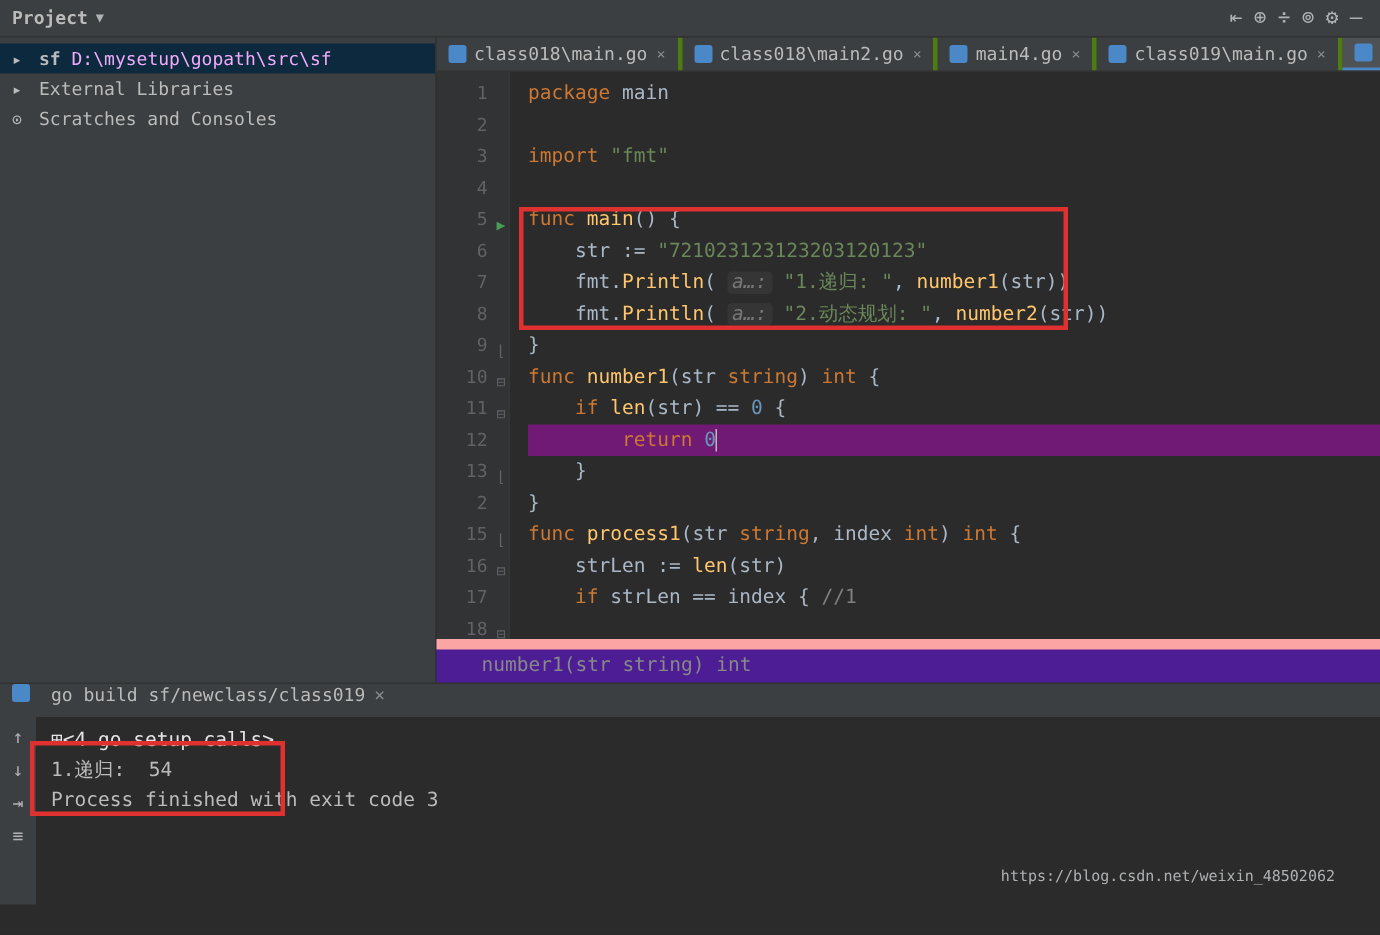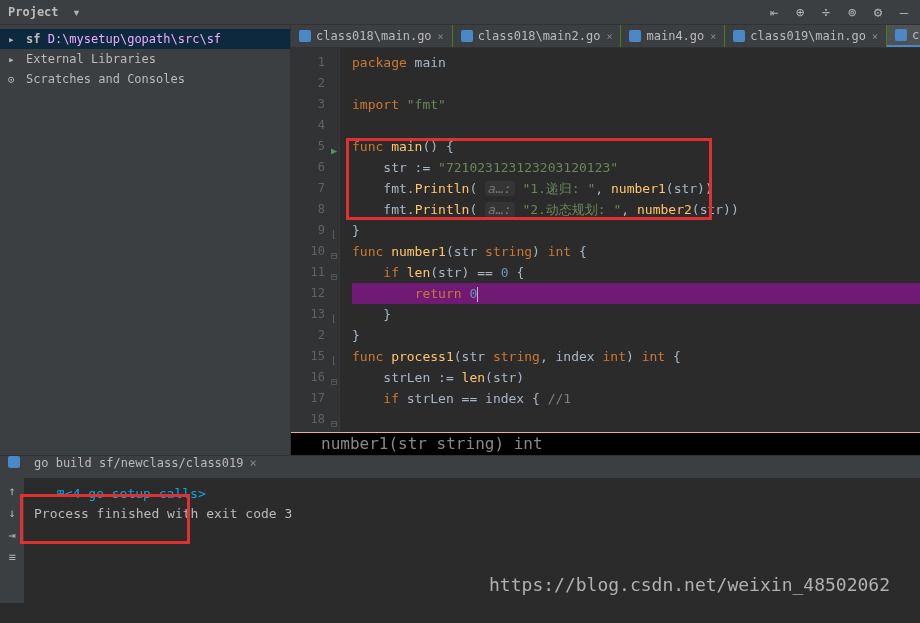--- a/index.html
+++ b/index.html
@@ -1,55 +1,55 @@
 <!DOCTYPE html>
 <html><head>
 <meta charset="utf-8">
 <style>
 html,body{margin:0;padding:0;width:920px;height:623px;overflow:hidden;font-family:Consolas,'Microsoft YaHei',monospace;font-size:12px;background:#2b2b2b;color:#a9b7c6}
-.toolbar{display:flex;align-items:center;height:24px;background:#3c3f41;border-bottom:1px solid #323232;padding:0 8px;gap:10px}
+.toolbar{display:flex;align-items:center;height:24px;background:#3c3f41;border-bottom:1px solid #323232;padding:0 8px;}
 .toolbar .proj{color:#bbb;font-weight:bold}
 .toolbar .spacer{flex:1}
 .tb-ico{width:16px;height:16px;display:inline-flex;align-items:center;justify-content:center;color:#afb1b3;font-size:14px;cursor:pointer}
 .main-row{display:flex;height:430px}
 .sidebar{width:290px;background:#3c3f41;border-right:1px solid #323232;padding-top:4px}
 .tree-item{display:flex;align-items:center;height:20px;padding-left:8px;color:#bbb;cursor:pointer}
 .tree-item.sel{background:#0d293e}
 .tree-ico{width:14px;margin-right:4px;font-size:11px}
 .editor-area{flex:1;display:flex;flex-direction:column;background:#2b2b2b;min-width:0}
 .tabs{display:flex;height:22px;background:#3c3f41;border-bottom:1px solid #323232;overflow:hidden}
-.tab{display:flex;align-items:center;padding:0 8px;border-right:1px solid #4d7c0f;color:#bbb;cursor:pointer;white-space:nowrap}
+.tab{display:flex;align-items:center;padding:0 8px;border-right:3px solid #4d7c0f;color:#bbb;cursor:pointer;white-space:nowrap}
 .tab.active{background:#4e5254;border-bottom:2px solid #4a88c7}
 .tab .fic{width:12px;height:12px;background:#4a88c7;border-radius:2px;margin-right:5px}
 .tab .x{margin-left:6px;color:#888;font-size:10px}
 .code-wrap{flex:1;display:flex;overflow:hidden;position:relative}
 .gutter{width:48px;background:#313335;border-right:1px solid #373737;padding-top:4px;text-align:right;color:#606366;user-select:none}
 .gutter div{height:21px;line-height:21px;padding-right:14px;position:relative}
 .gutter .caret{position:absolute;right:2px;top:4px;color:#606366;font-size:10px}
 .gutter .run{position:absolute;right:2px;top:4px;color:#499c54;font-size:10px}
 .code{flex:1;padding:4px 0 0 12px;position:relative;font-size:13px;line-height:21px}
 .code div.line{height:21px;white-space:pre}
 .kw{color:#cc7832}
 .str{color:#6a8759}
 .fn{color:#ffc66d}
 .num{color:#6897bb}
 .typ{color:#cc7832}
 .cmt{color:#808080}
 .hint{color:#787878;background:#353535;border-radius:3px;padding:0 3px;font-style:italic}
 .redbox{position:absolute;border:3px solid #e03131;pointer-events:none}
-.crumb{height:22px;background:#000000;border-top:1px solid #fca5a5;padding-left:30px;color:#888;line-height:22px;font-size:16px}
+.crumb{height:22px;background:#4c1d95;border-top:7px solid #fca5a5;padding-left:30px;color:#888;line-height:22px;font-size:13px}
 .bottom-tabs{height:22px;background:#3c3f41;border-top:1px solid #323232;display:flex;align-items:flex-start;padding:0 8px}
 .btab{color:#bbb;padding:0 8px;cursor:pointer}
 .btab .x{margin-left:6px;color:#888}
 .console{height:125px;background:#2b2b2b;display:flex;position:relative}
 .console-gut{width:24px;background:#3c3f41;display:flex;flex-direction:column;align-items:center;padding-top:6px;gap:8px}
 .console-gut span{color:#afb1b3;font-size:12px}
 .cons-body{flex:1;padding:6px 0 0 10px;font-size:13px;line-height:20px;color:#bbb;position:relative}
 .cons-body div{white-space:pre}
-.watermark{position:absolute;right:30px;bottom:8px;color:#afb1b3;font-size:18px}
+.watermark{position:absolute;right:30px;bottom:8px;color:#afb1b3;font-size:10px}
 .caret-line{background:#701a75}
 .cursor{display:inline-block;width:1px;height:15px;background:#bbb;vertical-align:middle}
 </style>
 </head>
 <body>
 
 <div class="toolbar">
   <span class="proj">Project</span>
   <span class="tb-ico">▾</span>
   <span class="spacer"></span>
@@ -163,18 +163,19 @@
 
 <div class="console">
   <div class="console-gut">
     <span>↑</span>
     <span>↓</span>
     <span>⇥</span>
     <span>≡</span>
   </div>
   <div class="cons-body" id="cons">
     <div class="redbox" style="left:-4px;top:16px;width:164px;height:44px"></div>
-    <div style="color: #0ea5e9; margin-left: 23px;">⊞&lt;4 go setup calls&gt;</div>
+    <div style="color: #e5e5e5;">⊞&lt;4 go setup calls&gt;</div>
+      <div>1.递归:  54</div>
       <div></div>
       <div>Process finished with exit code 3</div>
       <div class="watermark">https://blog.csdn.net/weixin_48502062</div>
   </div>
 </div>
 
 </body></html>

